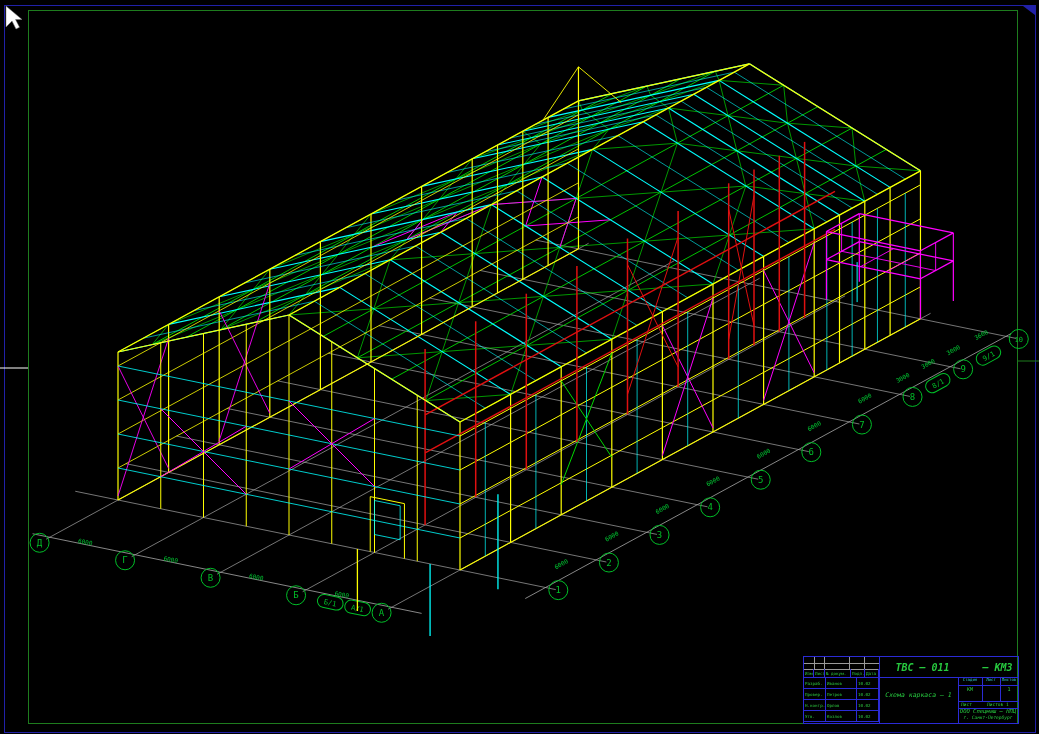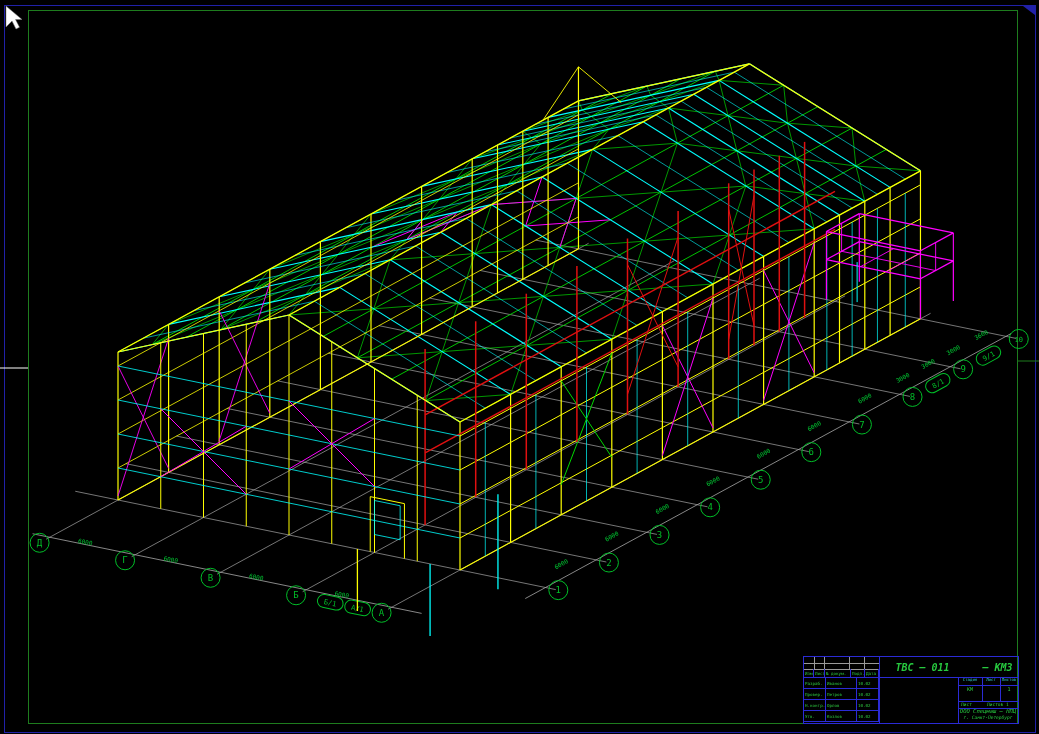--- a/index.html
+++ b/index.html
@@ -508,20 +508,21 @@
     <div class="tbw" style="left:10px;top:0;width:1px;height:12px"></div>
     <div class="tbw" style="left:20px;top:0;width:1px;height:12px"></div>
     <div class="tbw" style="left:45px;top:0;width:1px;height:12px"></div>
     <div class="tbw" style="left:60px;top:0;width:1px;height:12px"></div>
 
     <div class="tb-doc">
       <span>ТВС – 011</span>
       <span>– КМ3</span>
     </div>
 
+    <div class="tb-title">Схема каркаса – 1</div>
 
     <div class="tb-stagehead" style="left:154px;width:24px">Стадия</div>
     <div class="tb-stagehead" style="left:178px;width:18px">Лист</div>
     <div class="tb-stagehead" style="left:196px;width:18px">Листов</div>
     <div class="tb-stageval" style="left:154px;width:24px">КМ</div>
     <div class="tb-stageval" style="left:178px;width:18px"></div>
     <div class="tb-stageval" style="left:196px;width:18px">1</div>
 
     <div class="tb-sheetrow" style="left:157px;top:44.5px">Лист</div>
     <div class="tb-sheetrow" style="left:183px;top:44.5px">Листов 1</div>

